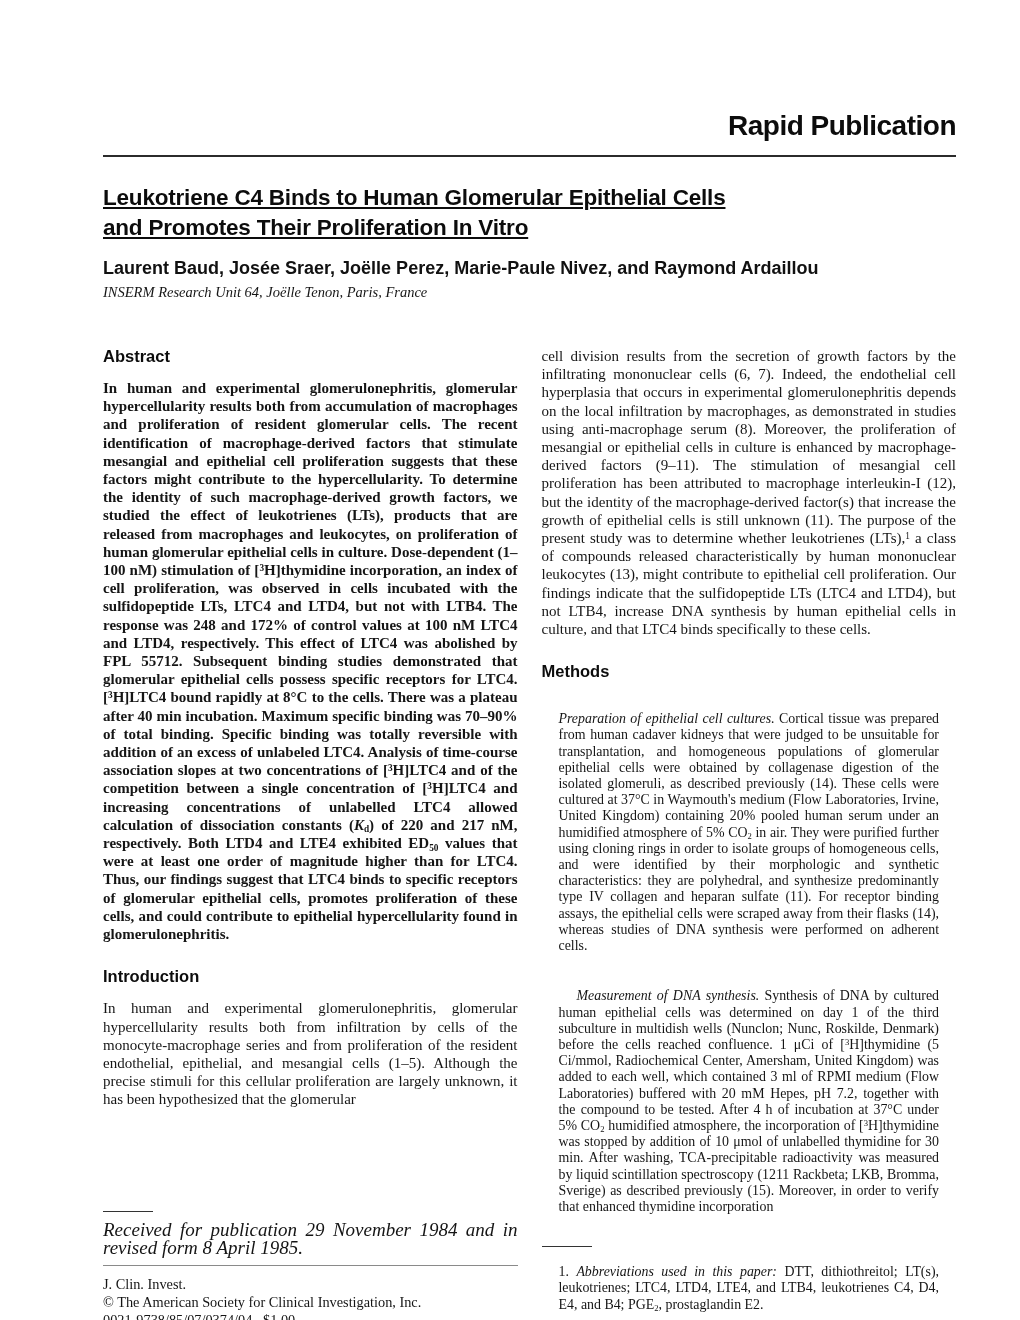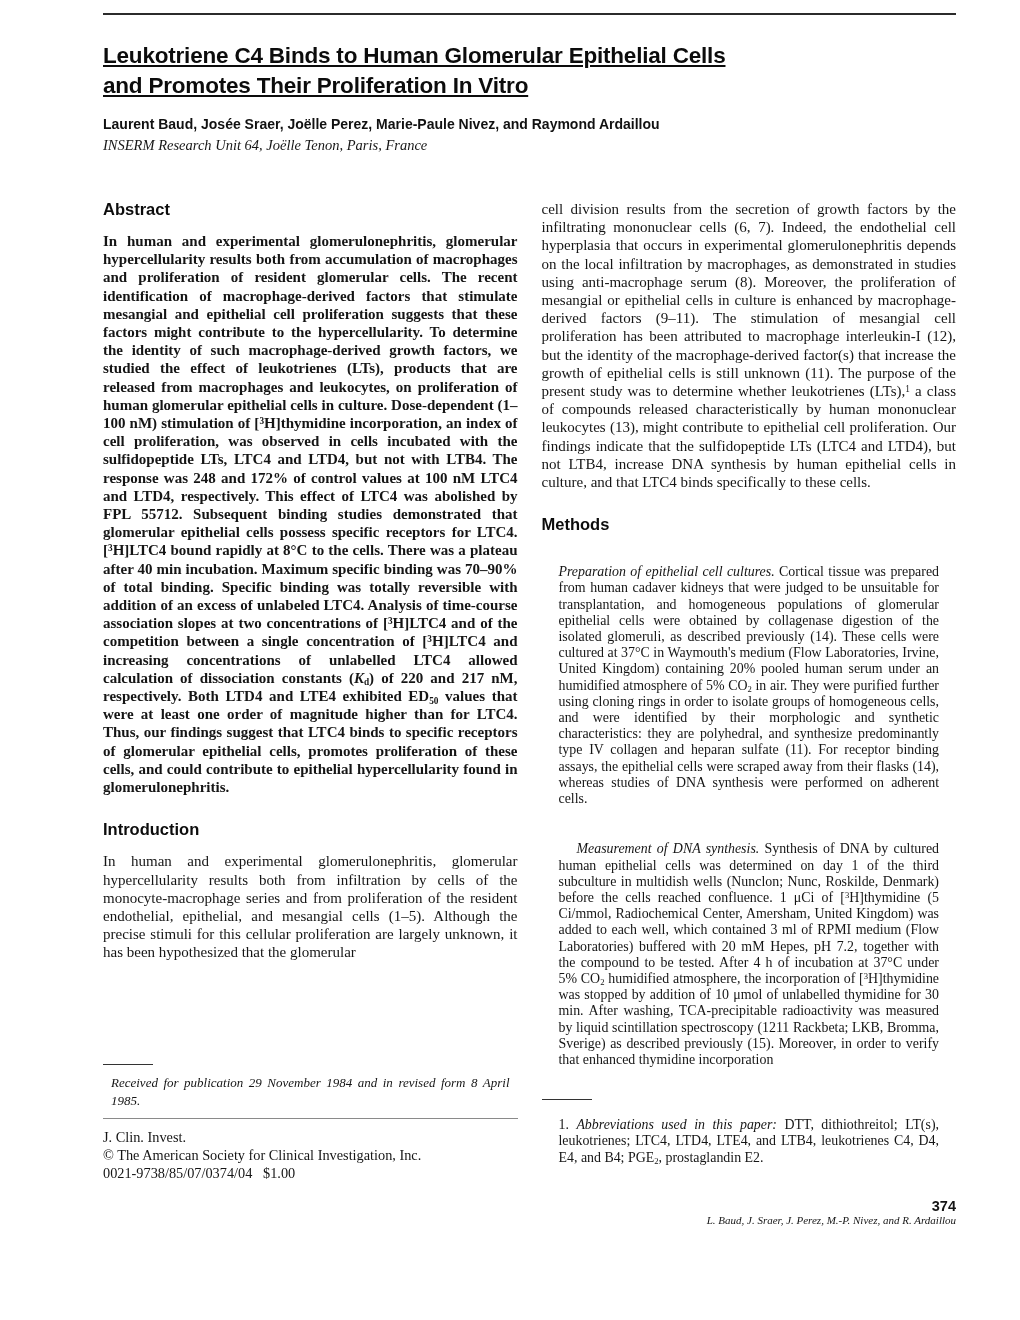--- a/index.html
+++ b/index.html
@@ -38,21 +38,21 @@
     font-size: 22.5px;
     line-height: 30px;
     letter-spacing: -0.2px;
     color: #0c0c0c;
     text-decoration: underline;
   }
   .authors {
     margin-top: 15px;
     font-family: "Liberation Sans", "DejaVu Sans", sans-serif;
     font-weight: bold;
-    font-size: 14px;
+    font-size: 18px;
     color: #111;
   }
   .affiliation {
     margin-top: 5px;
     font-style: italic;
     font-size: 14.5px;
     color: #161616;
   }
   
   .columns {
@@ -92,23 +92,23 @@
   sup { font-size: 0.62em; line-height: 0; position: relative; top: -0.45em; vertical-align: baseline; }
   sub { font-size: 0.62em; line-height: 0; position: relative; top: 0.28em; vertical-align: baseline; }
   
   .footnote-push { margin-top: auto; padding-top: 14px; }
   .short-rule {
     width: 50px;
     border-top: 1.5px solid #333;
     margin-bottom: 9px;
   }
   .received-note {
-    margin: 8px;
+    margin: 0;
     font-style: italic;
-    font-size: 13px;
+    font-size: 19px;
     line-height: 17.8px;
     text-align: justify;
   }
   .journal-divider {
     border-top: 1px solid #8a8a8a;
     margin: 9px 0 10px 0;
   }
   .journal-line {
     font-size: 14.3px;
     line-height: 17.8px;
@@ -131,20 +131,21 @@
     font-style: italic;
     font-size: 11px;
   }
 </style>
 </head>
 <body>
 
 <div class="page">
 
   <header>
+    <div class="kicker">Rapid Publication</div>
     <hr class="top-rule">
     <h1 class="article-title">Leukotriene C4 Binds to Human Glomerular Epithelial Cells and Promotes Their Proliferation In Vitro</h1>
     <div class="authors">Laurent Baud, Josée Sraer, Joëlle Perez, Marie-Paule Nivez, and Raymond Ardaillou</div>
     <div class="affiliation">INSERM Research Unit 64, Joëlle Tenon, Paris, France</div>
   </header>
 
   <main class="columns">
 
     <section class="col">
       <h2 class="section-heading">Abstract</h2>

